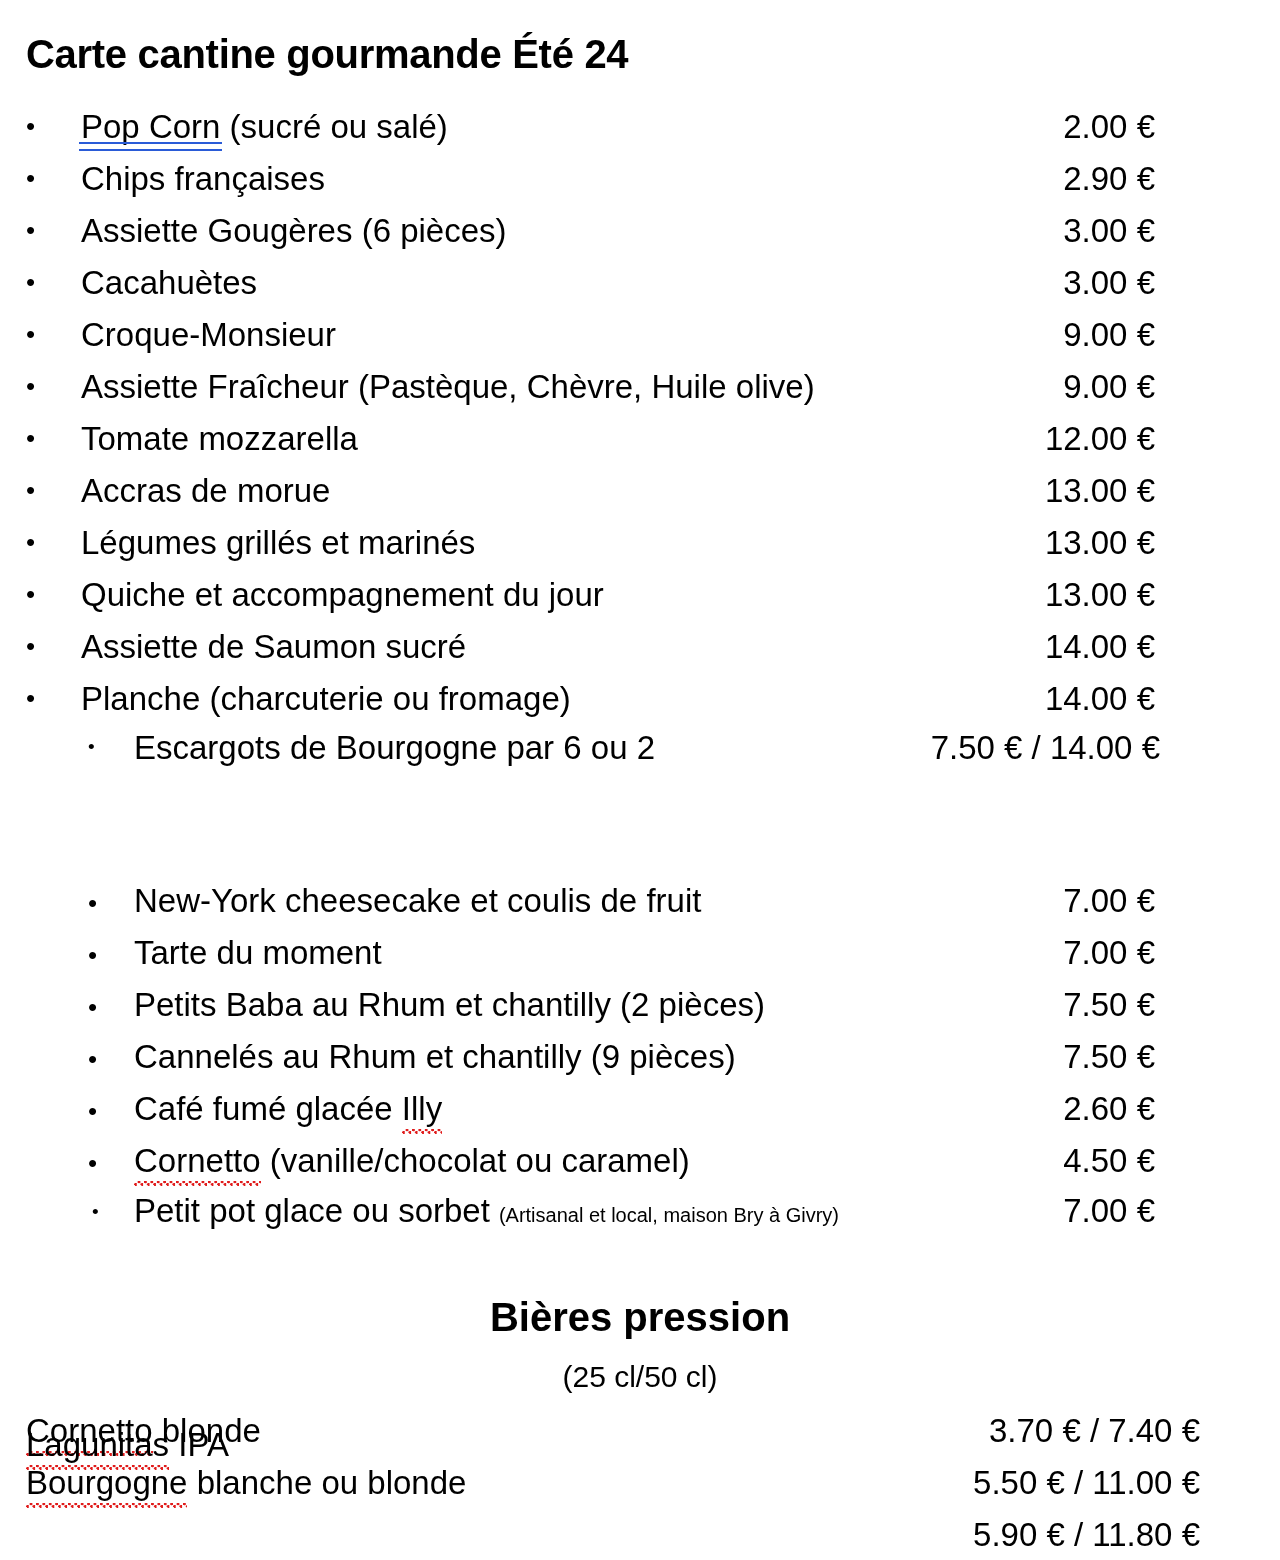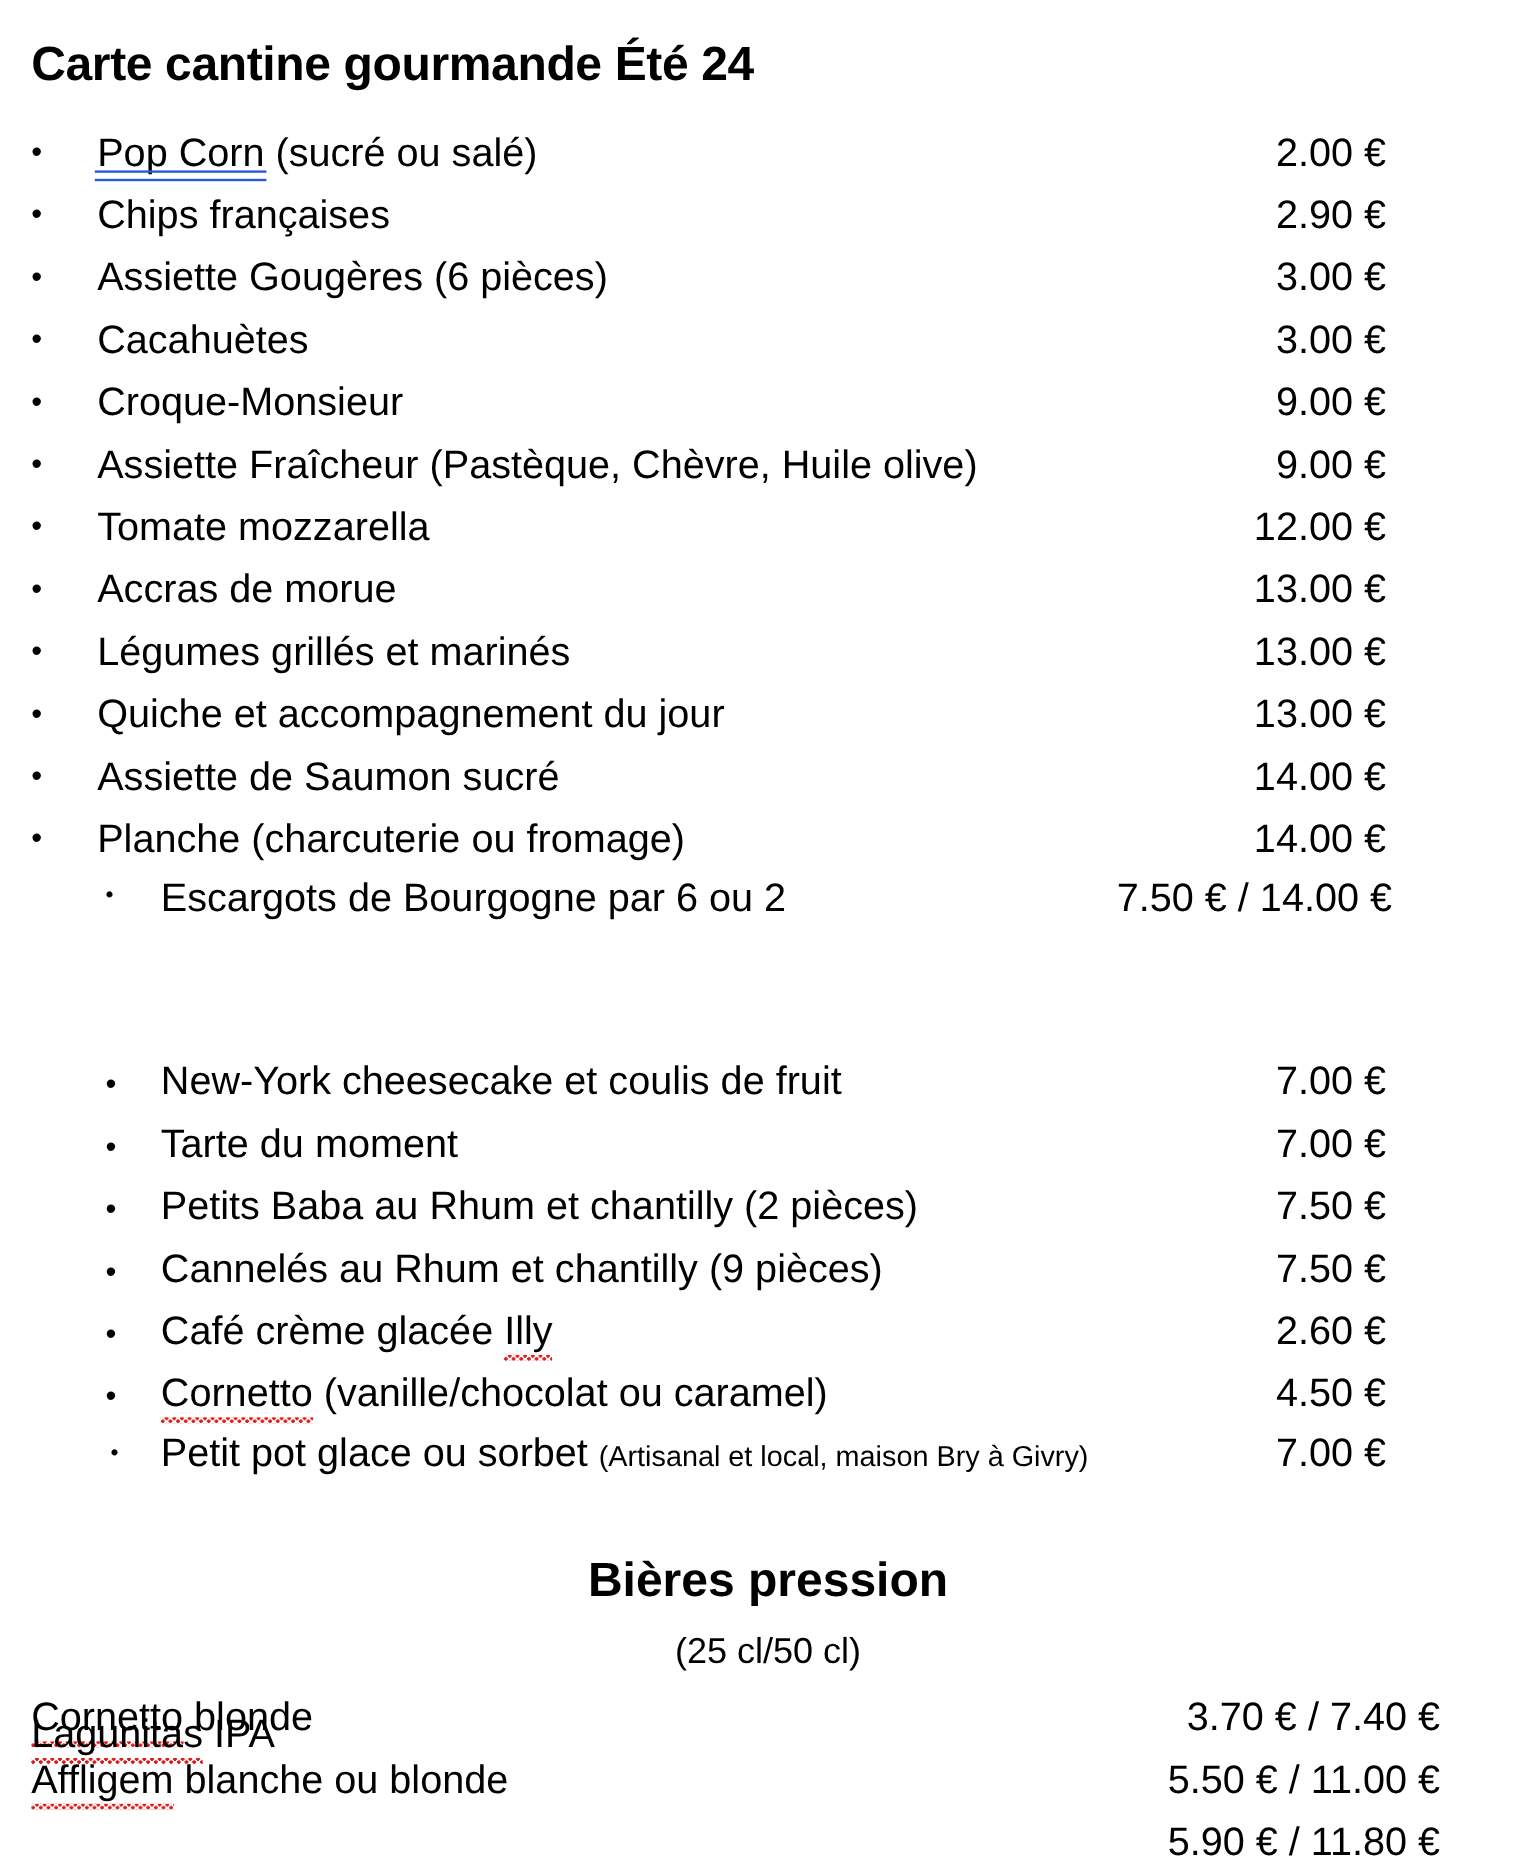--- a/index.html
+++ b/index.html
@@ -51,21 +51,21 @@
   }
   .item-price {
     position: absolute;
     font-size: 33px;
     line-height: 1;
     text-align: right;
     white-space: nowrap;
   }
 
   .note {
-    font-size: 24px;
+    font-size: 20px;
   }
 
   
   .spell {
     position: relative;
     display: inline-block;
   }
   .spell::after {
     content: "";
     position: absolute;
@@ -201,39 +201,39 @@
 
     <span class="bullet" style="left:88px; top:994px;">•</span>
     <div class="item-name" style="left:134px; top:988px;">Petits Baba au Rhum et chantilly (2 pièces)</div>
     <div class="item-price" style="right:125px; top:988px;">7.50 €</div>
 
     <span class="bullet" style="left:88px; top:1046px;">•</span>
     <div class="item-name" style="left:134px; top:1040px;">Cannelés au Rhum et chantilly (9 pièces)</div>
     <div class="item-price" style="right:125px; top:1040px;">7.50 €</div>
 
     <span class="bullet" style="left:88px; top:1098px;">•</span>
-    <div class="item-name" style="left:134px; top:1092px;"><span>Café crème glacée </span><span class="spell">Illy</span></div>
+    <div class="item-name" style="left:134px; top:1092px;"><span>Café fumé glacée </span><span class="spell">Illy</span></div>
     <div class="item-price" style="right:125px; top:1092px;">2.60 €</div>
 
     <span class="bullet" style="left:88px; top:1150px;">•</span>
     <div class="item-name" style="left:134px; top:1144px;"><span class="spell">Cornetto</span><span> (vanille/chocolat ou caramel)</span></div>
     <div class="item-price" style="right:125px; top:1144px;">4.50 €</div>
 
     <span class="bullet small" style="left:92px; top:1202px;">•</span>
     <div class="item-name" style="left:134px; top:1194px;"><span>Petit pot glace ou sorbet</span><span class="note" style="margin-left:9px;">(Artisanal et local, maison Bry à Givry)</span></div>
     <div class="item-price" style="right:125px; top:1194px;">7.00 €</div>
   </div>
 
   <div>
     <div class="section-head" style="top:1297px;">Bières pression</div>
     <div class="section-sub" style="top:1362px;">(25 cl/50 cl)</div>
 
     <div class="beer-name" style="top:1414px;"><span class="spell">Cornetto</span><span> blonde</span></div>
     <div class="beer-price" style="right:80px; top:1414px;">3.70 € / 7.40 €</div>
 
-    <div class="beer-name" style="top:1466px;"><span class="spell">Affligem</span><span> blanche ou blonde</span></div>
+    <div class="beer-name" style="top:1466px;"><span class="spell">Bourgogne</span><span> blanche ou blonde</span></div>
     <div class="beer-price" style="right:80px; top:1466px;">5.50 € / 11.00 €</div>
 
     <div class="beer-name" style="top:1428px;"><span class="spell">Lagunitas</span><span> IPA</span></div>
     <div class="beer-price" style="right:80px; top:1518px;">5.90 € / 11.80 €</div>
   </div>
 
 </div>
 
 </body></html>

